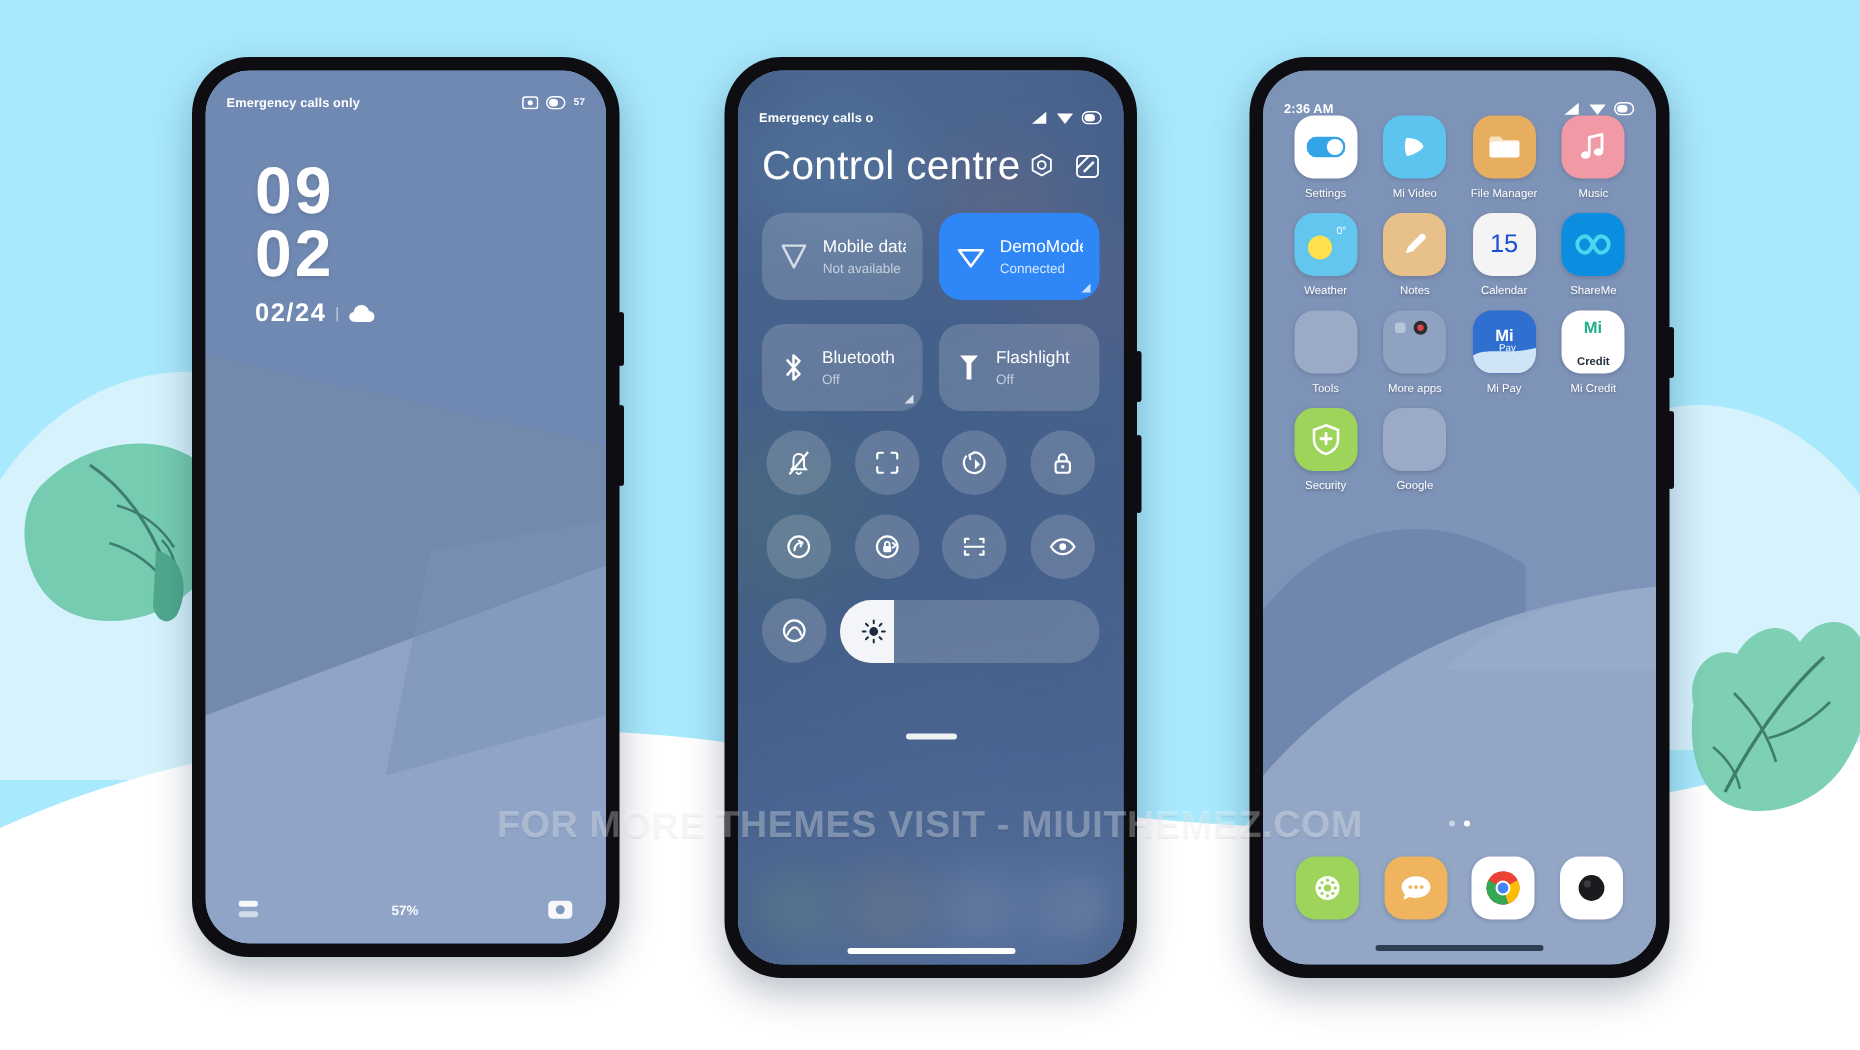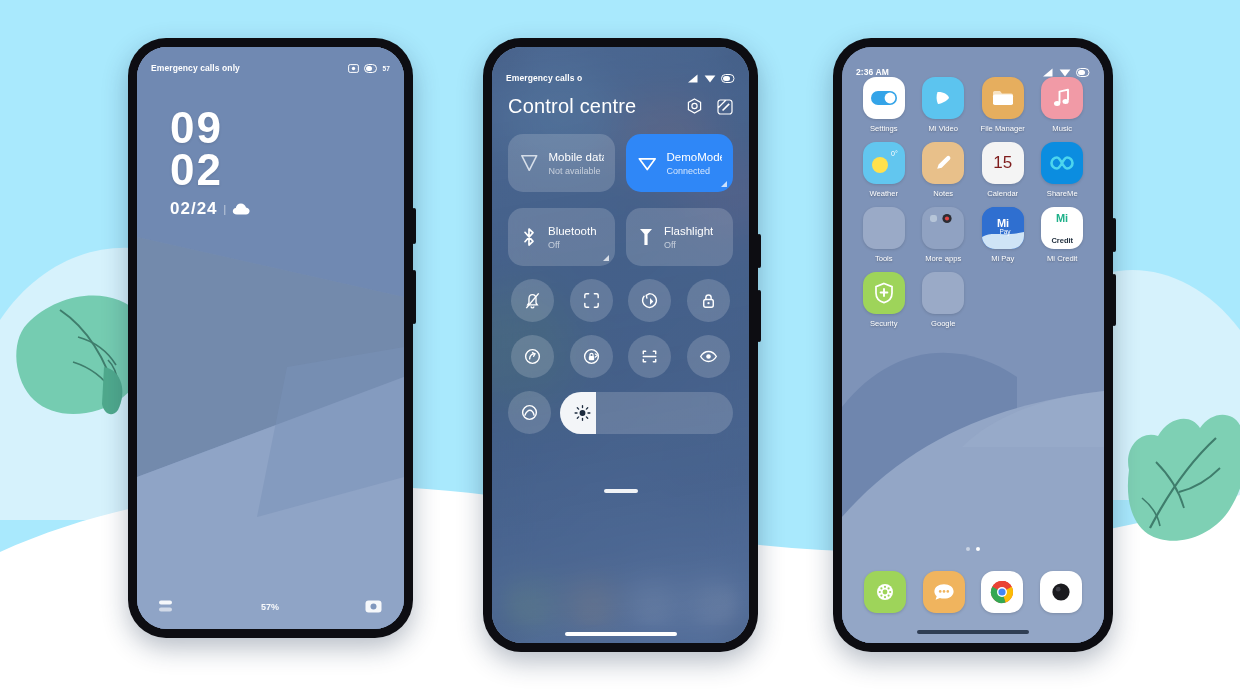--- a/index.html
+++ b/index.html
@@ -91,21 +91,21 @@
   #cc-blur {
     position: absolute; inset: 0;
     backdrop-filter: blur(18px);
     background: linear-gradient(170deg, rgba(70,95,135,.52) 0%, rgba(60,85,125,.62) 55%, rgba(70,95,140,.50) 100%);
   }
   .cc-body { position: absolute; inset: 0; z-index: 5; padding: 0 16px; }
   .cc-title-row {
     display: flex; align-items: center; justify-content: space-between;
     margin-top: 48px;
   }
-  .cc-title { color: #fff; font-size: 20px; letter-spacing: .2px; }
+  .cc-title { color: #fff; font-size: 27px; letter-spacing: .2px; }
   .cc-title-icons { display: flex; gap: 14px; align-items: center; }
   .cc-grid2 { display: grid; grid-template-columns: 1fr 1fr; gap: 11px; margin-top: 16px; }
   .bigtile {
     position: relative;
     height: 58px; border-radius: 15px;
     display: flex; align-items: center; gap: 9px;
     padding: 0 11px;
     background: rgba(255,255,255,.17);
     overflow: hidden;
   }
@@ -604,21 +604,21 @@
             <div class="app-icon" style="background:#e8c08a;">
               <svg width="22" height="22" viewBox="0 0 22 22">
                 <path d="M5.2 16.8 L6.6 12.6 L14.8 4.4 A2.2 2.2 0 0 1 17.9 7.5 L9.7 15.7 Z" fill="#ffffff"></path>
               </svg>
             </div>
             <span class="app-label">Notes</span>
           </div>
 
           <div class="app">
             <div class="app-icon" style="background:#f4f4f4;">
-              <span style="font-size:17px; color:#7f1d1d; font-family:'Liberation Sans',sans-serif;">15</span>
+              <span style="font-size:17px; color:#1d4ed8; font-family:'Liberation Sans',sans-serif;">15</span>
             </div>
             <span class="app-label">Calendar</span>
           </div>
 
           <div class="app">
             <div class="app-icon" style="background:#0b8de0;">
               <svg width="28" height="18" viewBox="0 0 28 18">
                 <path d="M9 3.5 A5.2 5.2 0 1 0 9 14.5 C13 14.5 15 3.5 19 3.5 A5.2 5.2 0 1 1 19 14.5 C15 14.5 13 3.5 9 3.5 Z" fill="none" stroke="#4cd5ee" stroke-width="2.6"></path>
               </svg>
             </div>
@@ -749,14 +749,15 @@
             <circle cx="13" cy="13" r="8.6" fill="#1b1b1f"></circle>
             <circle cx="10.2" cy="10.2" r="2.4" fill="#3c3c44"></circle>
           </svg>
         </div>
       </div>
 
       <div class="home-navbar"></div>
     </div>
   </div>
 
+  <div id="watermark">FOR MORE THEMES VISIT - MIUITHEMEZ.COM</div>
 
 </div>
 
 </body></html>

